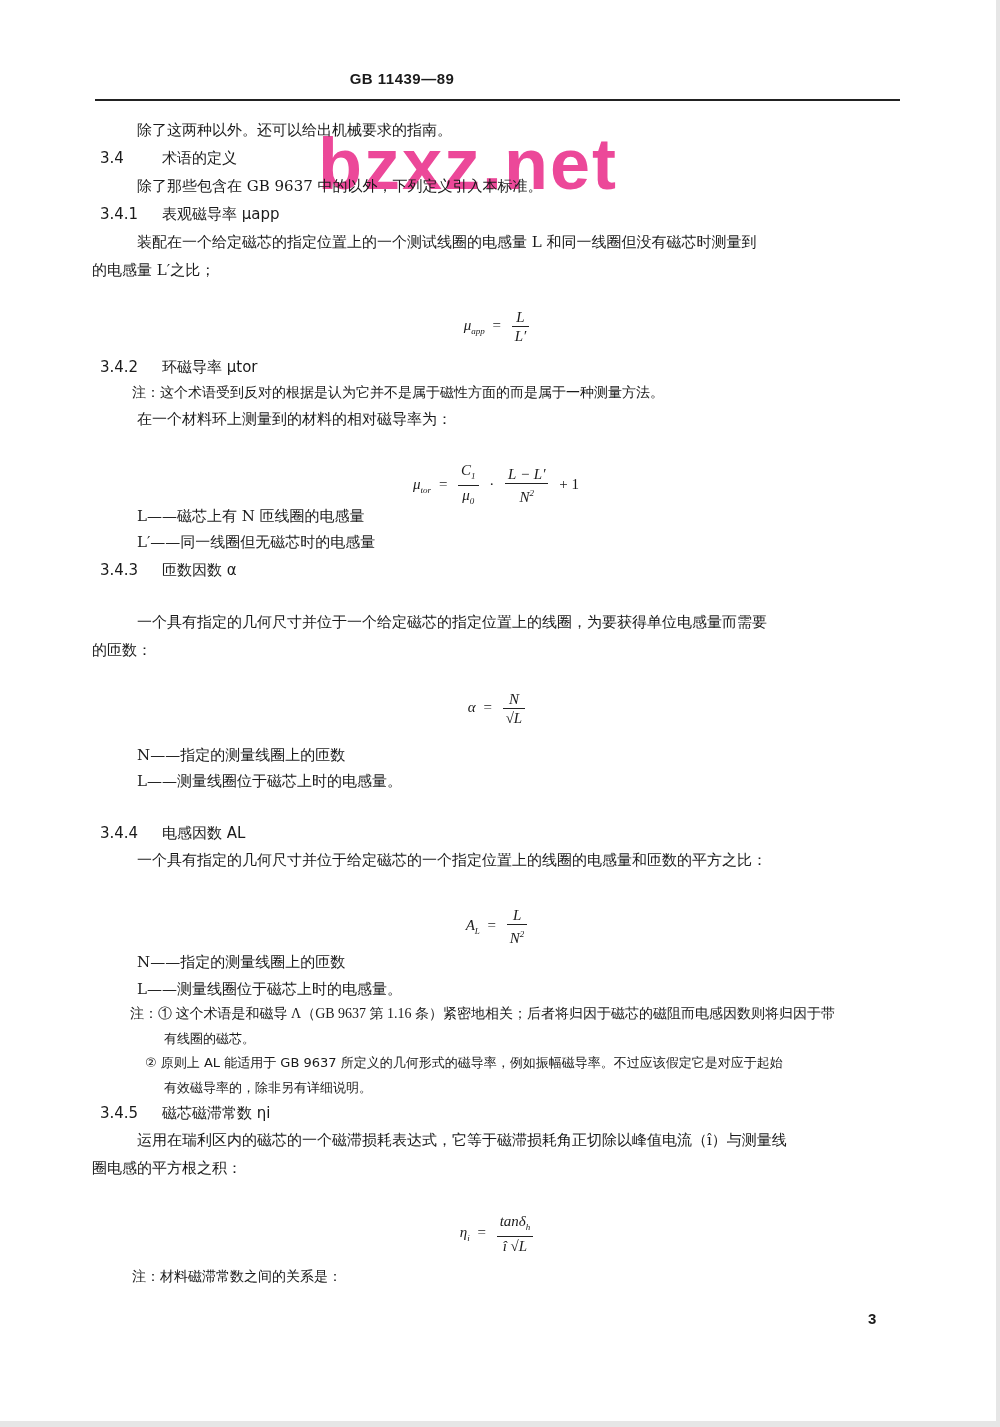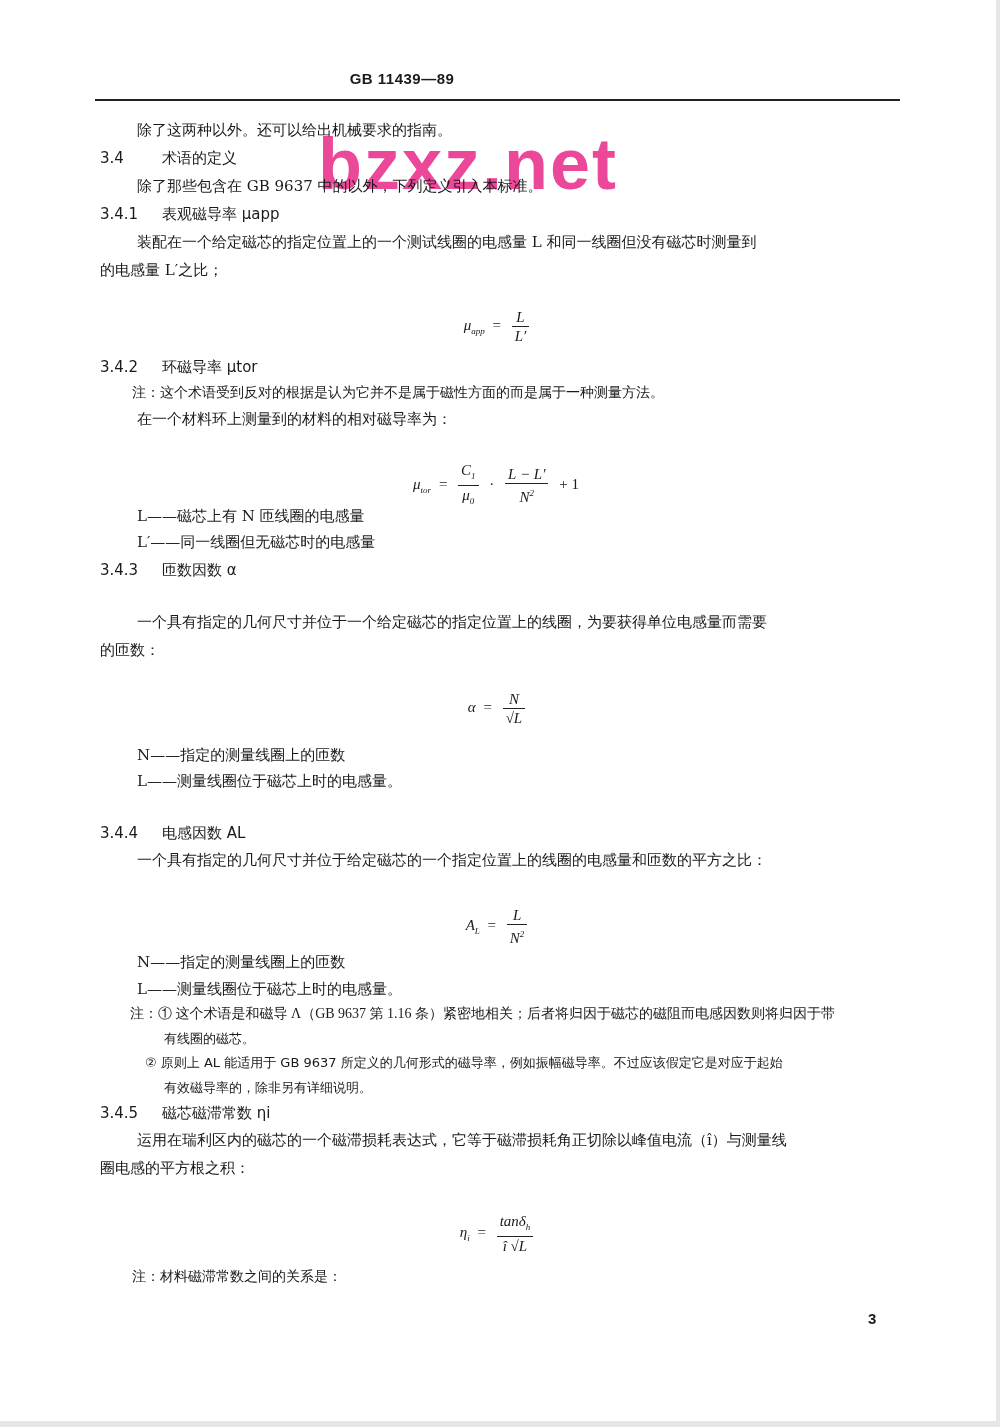--- a/index.html
+++ b/index.html
@@ -4,21 +4,21 @@
 <style>
   html, body { margin: 0; padding: 0; background: #e6e6e6; }
   body { width: 1000px; height: 1427px; position: relative; overflow: hidden; font-family: "DejaVu Serif", serif; color: #1a1a1a; }
   .page { position: absolute; left: 0; top: 0; width: 996px; height: 1421px; background: #ffffff; }
   .header-title { position: absolute; top: 70px; left: 0; width: 804px; text-align: center; font-family: "Liberation Sans", sans-serif; font-weight: bold; font-size: 15px; letter-spacing: 0.5px; }
   .header-rule { position: absolute; top: 99px; left: 95px; width: 805px; height: 2px; background: #222; }
   .watermark { position: absolute; left: 318px; top: 128px; font-family: "Liberation Sans", sans-serif; font-weight: bold; font-size: 72px; color: #ec4899; letter-spacing: 2px; line-height: 1; z-index: 0; }
   .line { position: absolute; font-size: 15px; line-height: 20px; white-space: nowrap; z-index: 1; }
   .h { left: 100px; font-family: "DejaVu Sans", sans-serif; }
   .p { left: 137px; }
-  .c { left: 100px; }
+  .c { left: 92px; }
   .note { left: 132px; font-size: 14px; font-family: Liberation Serif, serif; }
   .sub { left: 164px; font-size: 13px; font-family: "DejaVu Sans", sans-serif; }
   .secnum { display: inline-block; width: 62px; }
   .formula { position: absolute; left: 0; width: 996px; text-align: center; font-family: "Liberation Serif", serif; font-size: 15px; font-style: italic; z-index: 1; }
   .frac { display: inline-block; vertical-align: middle; text-align: center; margin: 0 3px; }
   .frac .num { display: block; padding: 0 3px; border-bottom: 1px solid #222; line-height: 18px; }
   .frac .den { display: block; padding: 0 3px; line-height: 18px; }
   .op { font-style: normal; margin: 0 4px; }
   .page-number { position: absolute; left: 868px; top: 1310px; font-family: "Liberation Sans", sans-serif; font-size: 15px; font-weight: bold; }
   sub, sup { font-size: 9px; }

